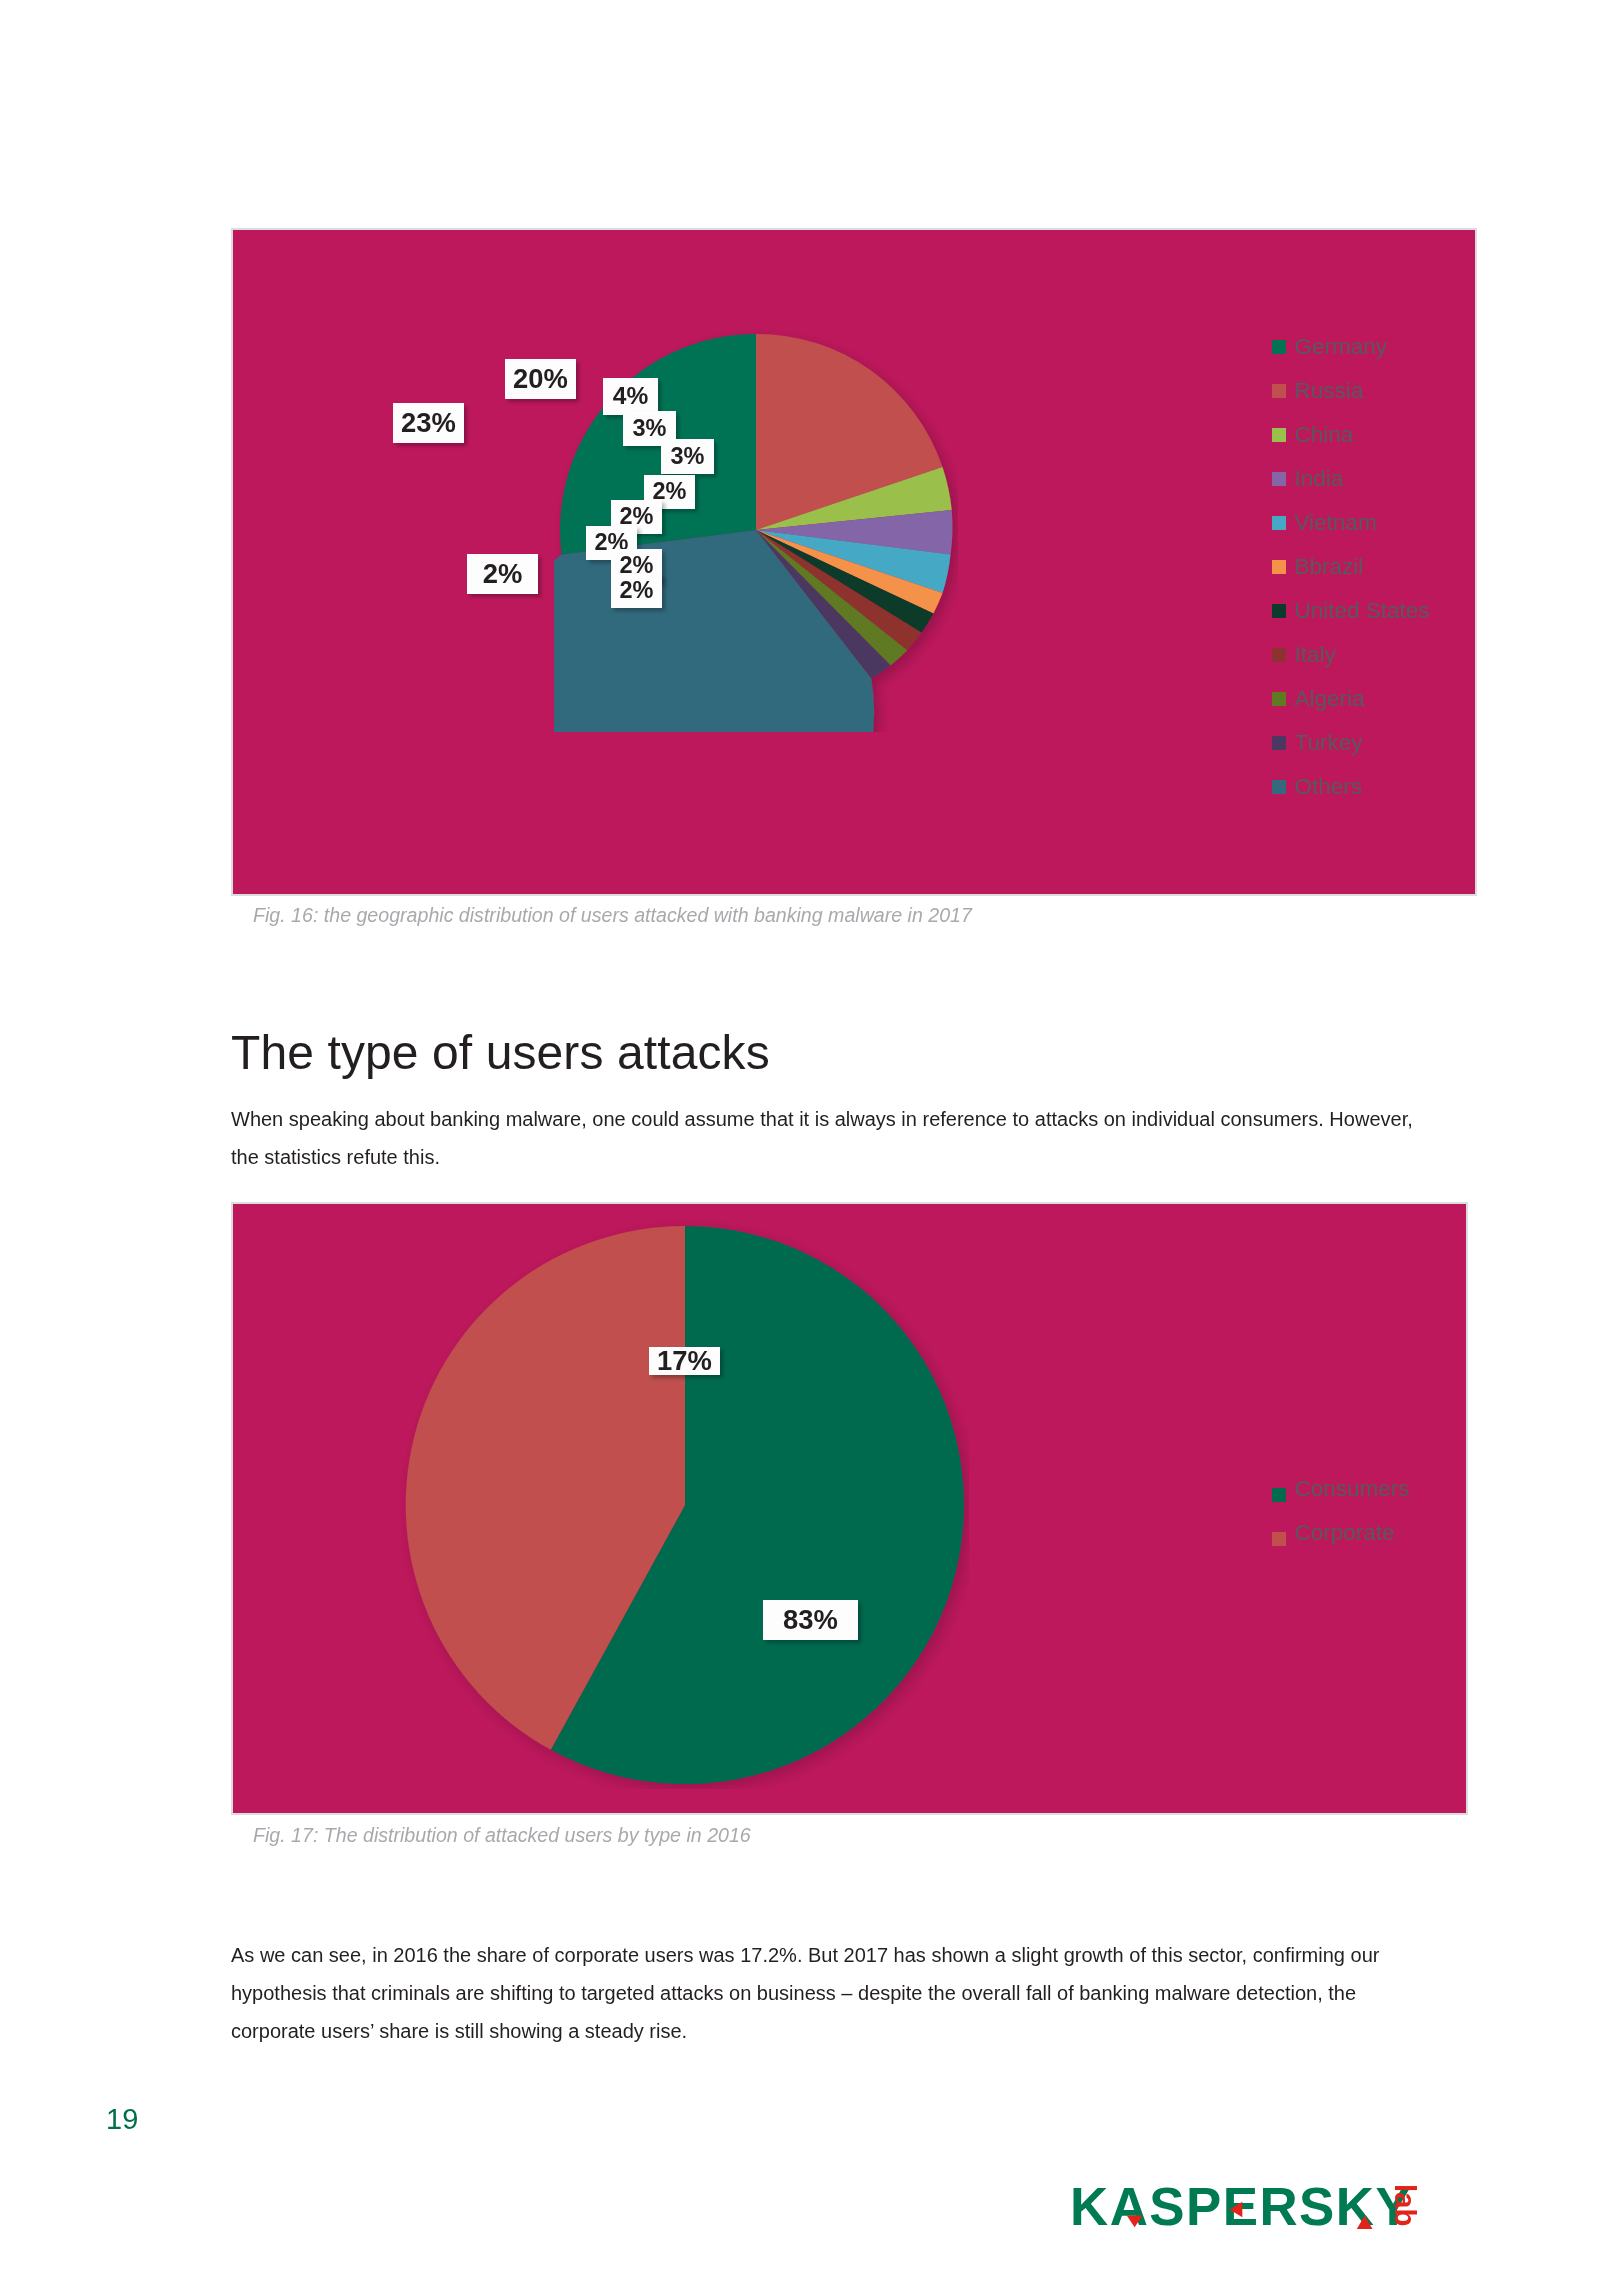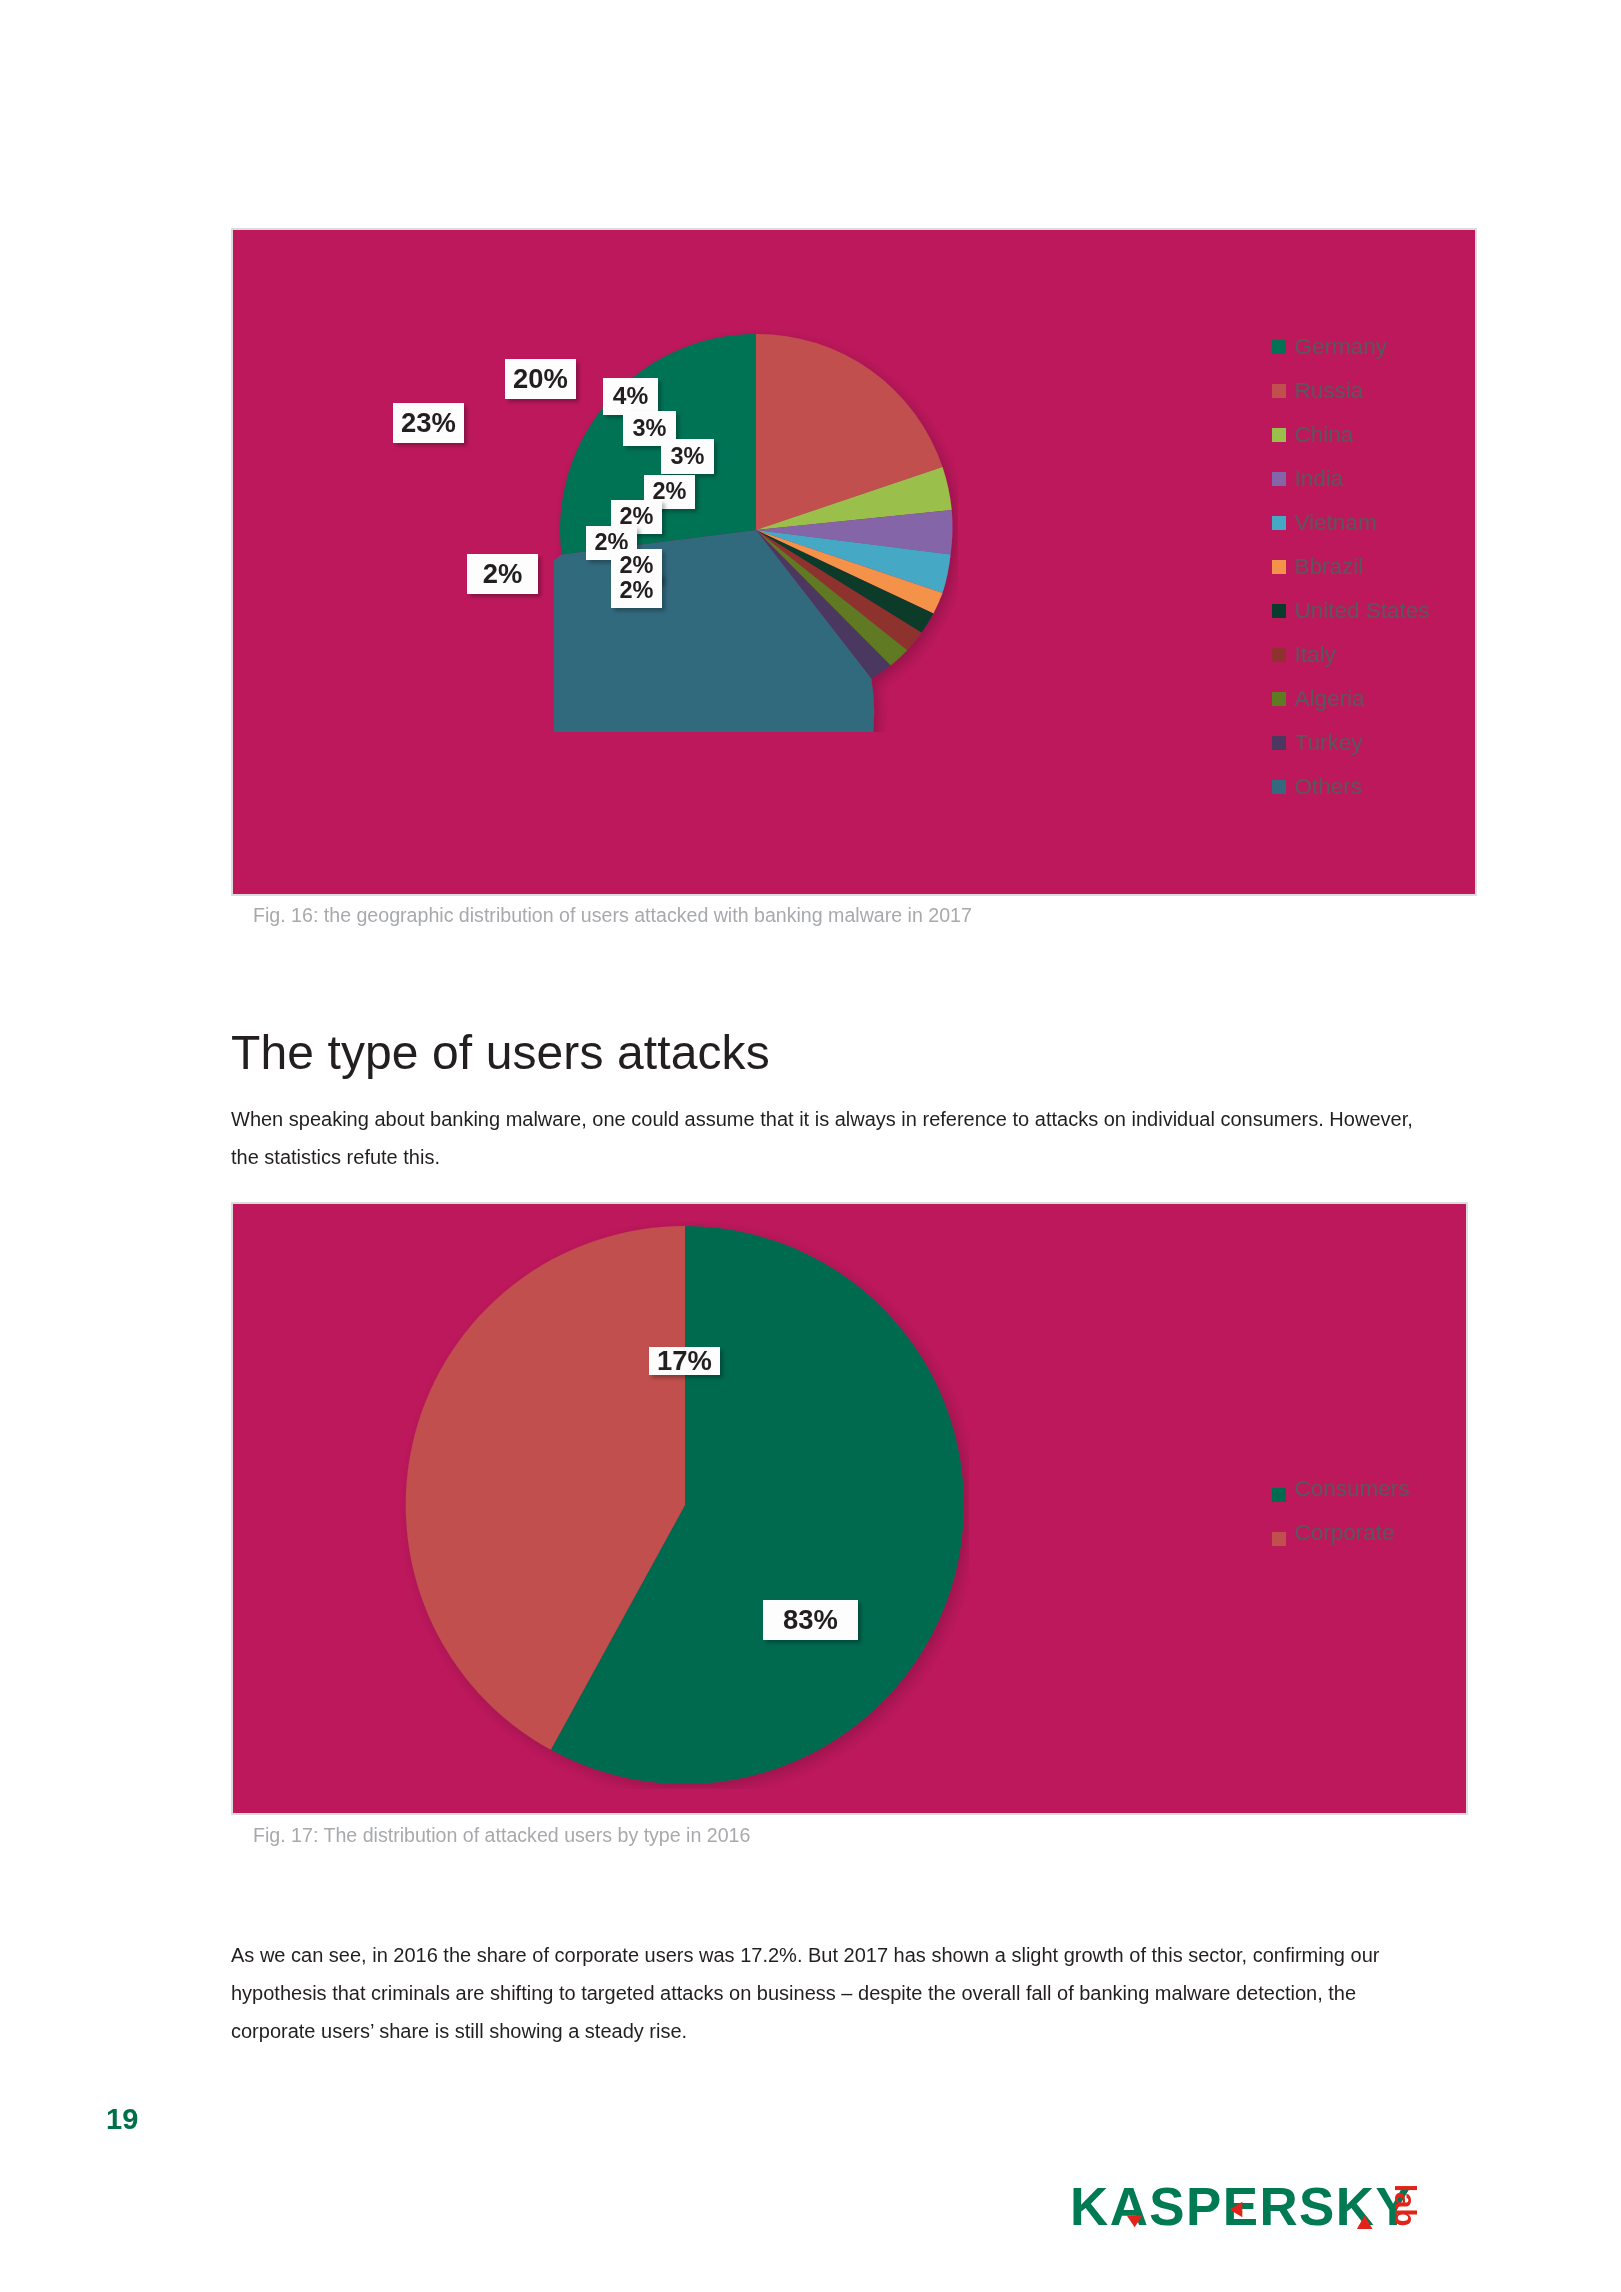--- a/index.html
+++ b/index.html
@@ -63,20 +63,21 @@
   #legend-16 .legend-swatch { width: 13.7px; height: 13.7px; margin-right: 8.8px; }
 
   #legend-17 { left: 1272px; top: 1458px; font-size: 22.5px; }
   #legend-17 .legend-row { height: 44px; align-items: flex-end; }
   #legend-17 .legend-swatch { width: 13.7px; height: 13.7px; margin-right: 8.8px; }
 
   
   .fig-caption {
     position: absolute;
     font-family: "Liberation Sans", sans-serif;
+    font-style: italic;
     font-size: 19.6px;
     color: #a7a9ac;
   }
   #caption-16 { left: 253px; top: 904px; }
   #caption-17 { left: 253px; top: 1824px; }
 
   #section-heading {
     position: absolute;
     left: 231px; top: 993px;
     font-size: 48px;
@@ -93,21 +94,21 @@
     width: 1196px;
   }
   #intro-paragraph   { left: 231px; top: 1080px; }
   #closing-paragraph { left: 231px; top: 1916px; }
 
   
   #page-number {
     position: absolute;
     left: 106px; top: 2103px;
     font-size: 29px;
-    font-weight: bold;
+    font-weight: normal;
     color: #00704a;
   }
 
   
   #kaspersky-logo {
     position: absolute;
     left: 1070px; top: 2174px;
     width: 372px; height: 73px;
   }
 </style>

